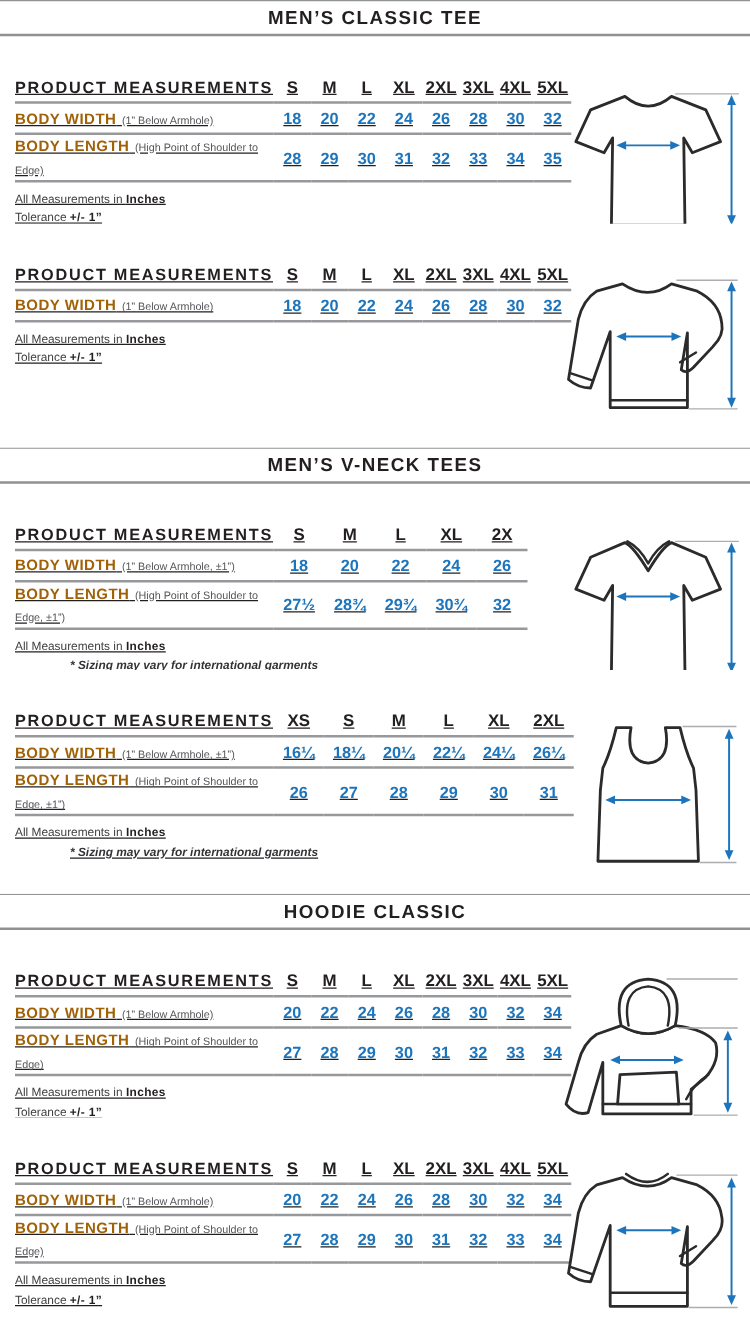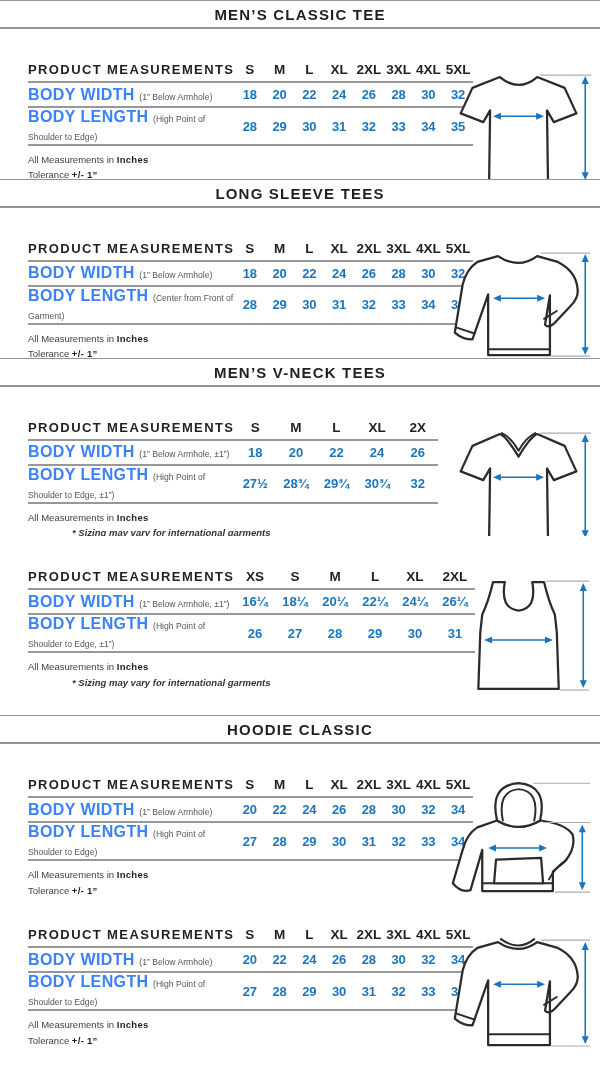--- a/index.html
+++ b/index.html
@@ -12,33 +12,33 @@
   .chart-section{height:178.83px;box-sizing:border-box;overflow:hidden;}
   .section-header{
     border-top:1px solid #919396;
     border-bottom:2px solid #8f9194;
     text-align:center;
     padding:5px 0 4px;
   }
   .section-title{
     margin:0;font-size:15px;font-weight:bold;letter-spacing:1.2px;
   }
-  .section-body{position:relative;padding-left:28px;}
+  .section-body{position:relative;padding-left:12px;text-decoration:underline;}
   .table-col{margin-top:29px;}
   table.size-table{border-collapse:collapse;table-layout:fixed;}
   table.cols-8{width:445px;}
   table.cols-6{width:447px;}
   table.cols-5{width:410px;}
   .size-table th,.size-table td{padding:0;vertical-align:middle;}
   .size-table thead tr{height:24px;border-bottom:2px solid #96989b;}
   .size-table tbody tr{height:25px;border-bottom:2px solid #96989b;}
   th.label-cell,td.label-cell{width:207px;text-align:left;}
   th.header-label{font-size:13px;font-weight:bold;letter-spacing:1.4px;color:#231f20;}
   th.size-cell{font-size:13.5px;font-weight:bold;text-align:center;color:#231f20;}
-  .row-label{color:#3b82f6;font-weight:bold;font-size:16px;letter-spacing:0.4px;}
+  .row-label{color:#a16207;font-weight:bold;font-size:12px;letter-spacing:0.4px;}
   .row-note{color:#55565a;font-size:8.6px;font-weight:normal;margin-top:28px;}
   td.value-cell{color:#1c75bc;font-weight:bold;font-size:13px;text-align:center;}
   .footnotes{margin-top:8px;}
   .footnote{margin:0 0 3.5px;font-size:9.5px;color:#404144;line-height:1.25;}
   .footnote b{color:#231f20;letter-spacing:0.3px;}
   .footnote.italic{font-style:italic;font-weight:bold;color:#333437;margin-left:44px;}
   .illustration{position:absolute;top:2px;right:3px;width:152px;height:142px;}
   .illustration svg{display:block;}
 </style>
 </head>
@@ -108,23 +108,20 @@
             <g stroke="#1c75bc" fill="#1c75bc">
               <line x1="56" y1="55" x2="94" y2="55" stroke-width="1.6"></line>
               <polygon points="49,55 57,51.4 57,58.6" stroke="none"></polygon>
               <polygon points="101,55 93,51.4 93,58.6" stroke="none"></polygon>
             </g>
           </svg>
         </div>
       </div>
     </section>
     <section class="chart-section">
-      <div class="section-header">
-        <h2 class="section-title">LONG SLEEVE TEES</h2>
-      </div>
       <div class="section-body">
         <div class="table-col">
           <table class="size-table cols-8">
             <thead>
               <tr>
                 <th class="label-cell header-label">PRODUCT MEASUREMENTS</th>
                 <th class="size-cell">S</th>
                 <th class="size-cell">M</th>
                 <th class="size-cell">L</th>
                 <th class="size-cell">XL</th>
@@ -138,31 +135,20 @@
               <tr>
                 <td class="label-cell"><span class="row-label">BODY WIDTH</span> <span class="row-note">(1” Below Armhole)</span></td>
                 <td class="value-cell">18</td>
                 <td class="value-cell">20</td>
                 <td class="value-cell">22</td>
                 <td class="value-cell">24</td>
                 <td class="value-cell">26</td>
                 <td class="value-cell">28</td>
                 <td class="value-cell">30</td>
                 <td class="value-cell">32</td>
-              </tr>
-              <tr>
-                <td class="label-cell"><span class="row-label">BODY LENGTH</span> <span class="row-note">(Center from Front of Garment)</span></td>
-                <td class="value-cell">28</td>
-                <td class="value-cell">29</td>
-                <td class="value-cell">30</td>
-                <td class="value-cell">31</td>
-                <td class="value-cell">32</td>
-                <td class="value-cell">33</td>
-                <td class="value-cell">34</td>
-                <td class="value-cell">35</td>
               </tr>
             </tbody>
           </table>
           <div class="footnotes">
             <p class="footnote"><span>All Measurements in </span><b>Inches</b></p>
             <p class="footnote"><span>Tolerance </span><b>+/- 1”</b></p>
           </div>
         </div>
         <div class="illustration">
           <svg viewBox="0 0 155 140" width="152" height="142">

